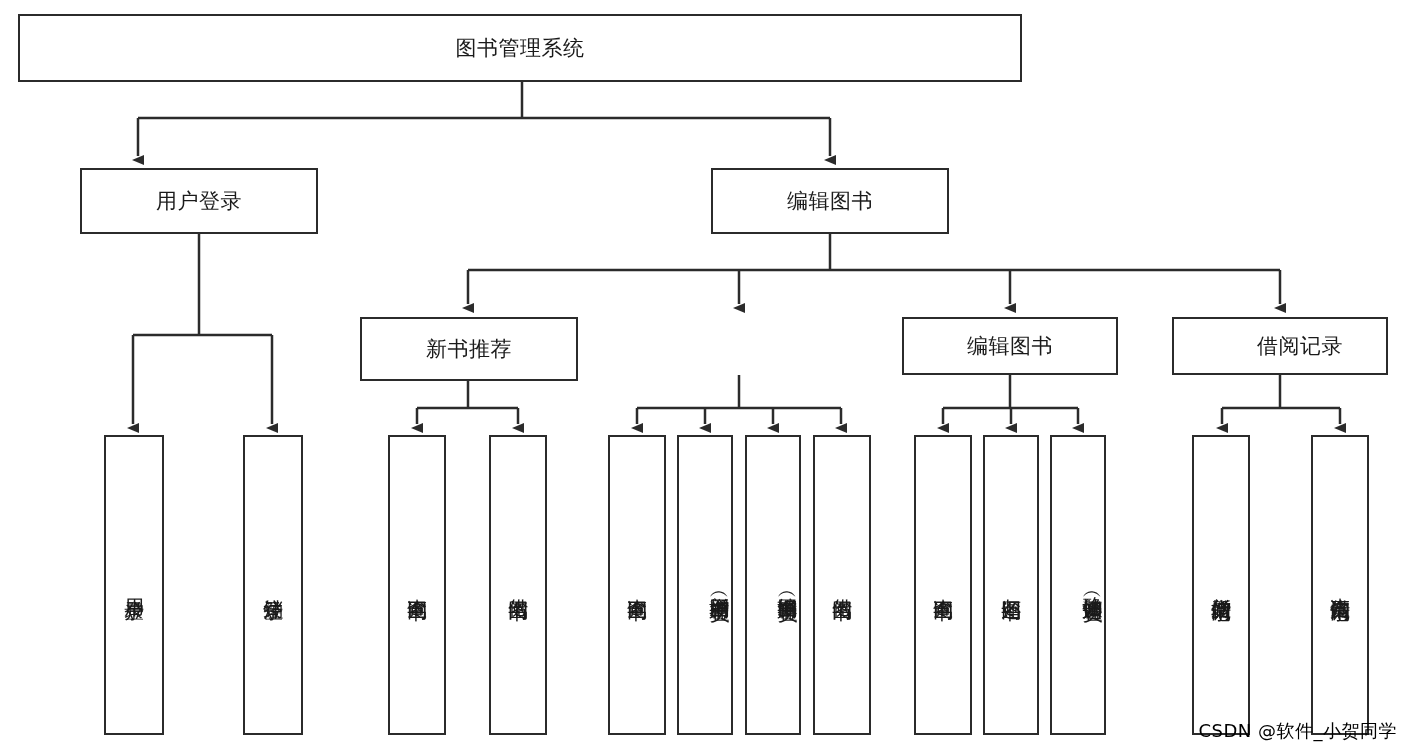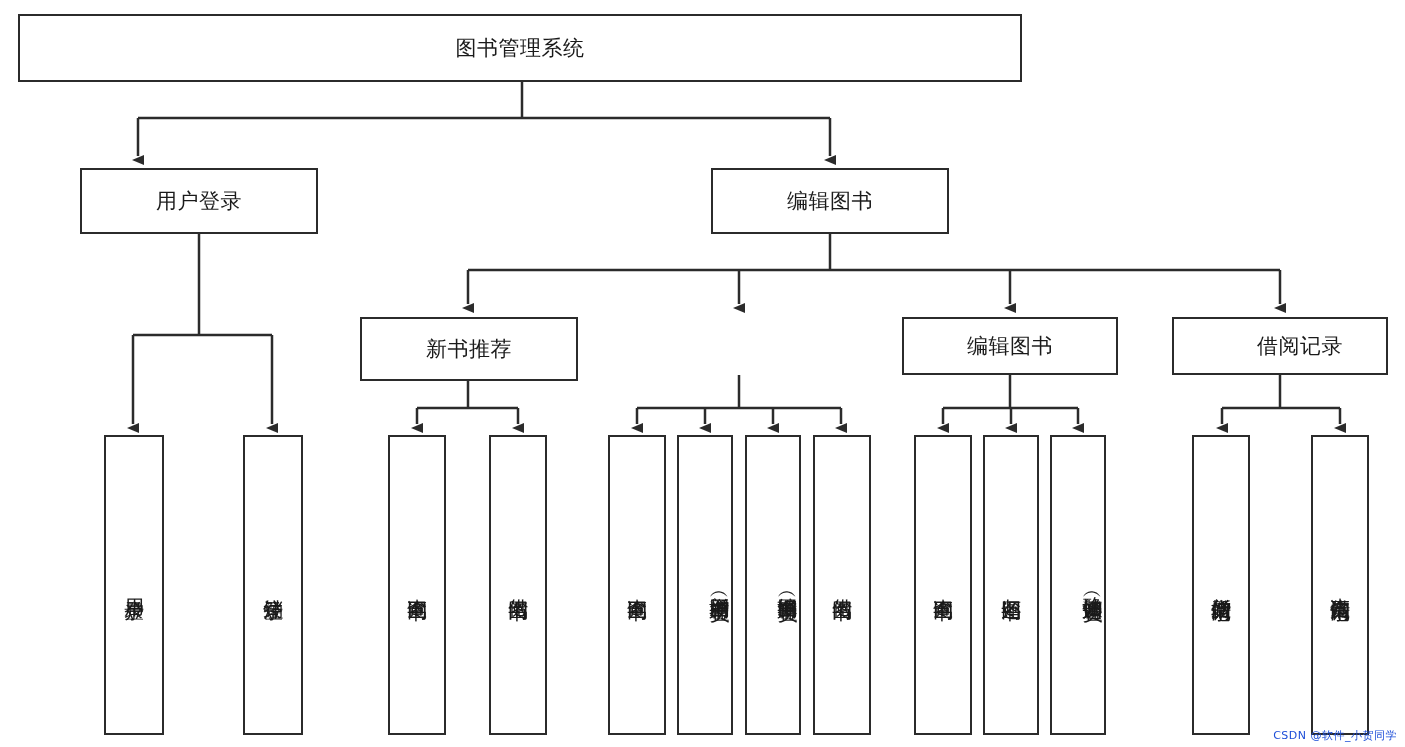--- a/index.html
+++ b/index.html
@@ -50,22 +50,22 @@
   .node.vert.top-align {
     align-items: flex-start;
   }
   .node-label {
     display: block;
   }
   .watermark {
     position: absolute;
     right: 8px;
     bottom: 4px;
-    font-size: 11px;
-    color: #1d4ed8;
+    font-size: 18px;
+    color: #000000;
     letter-spacing: 0.5px;
     white-space: nowrap;
   }
 </style>
 </head>
 <body>
 
 <div id="canvas">
 
   <svg id="edges" viewBox="0 0 1405 747" xmlns="http://www.w3.org/2000/svg">

